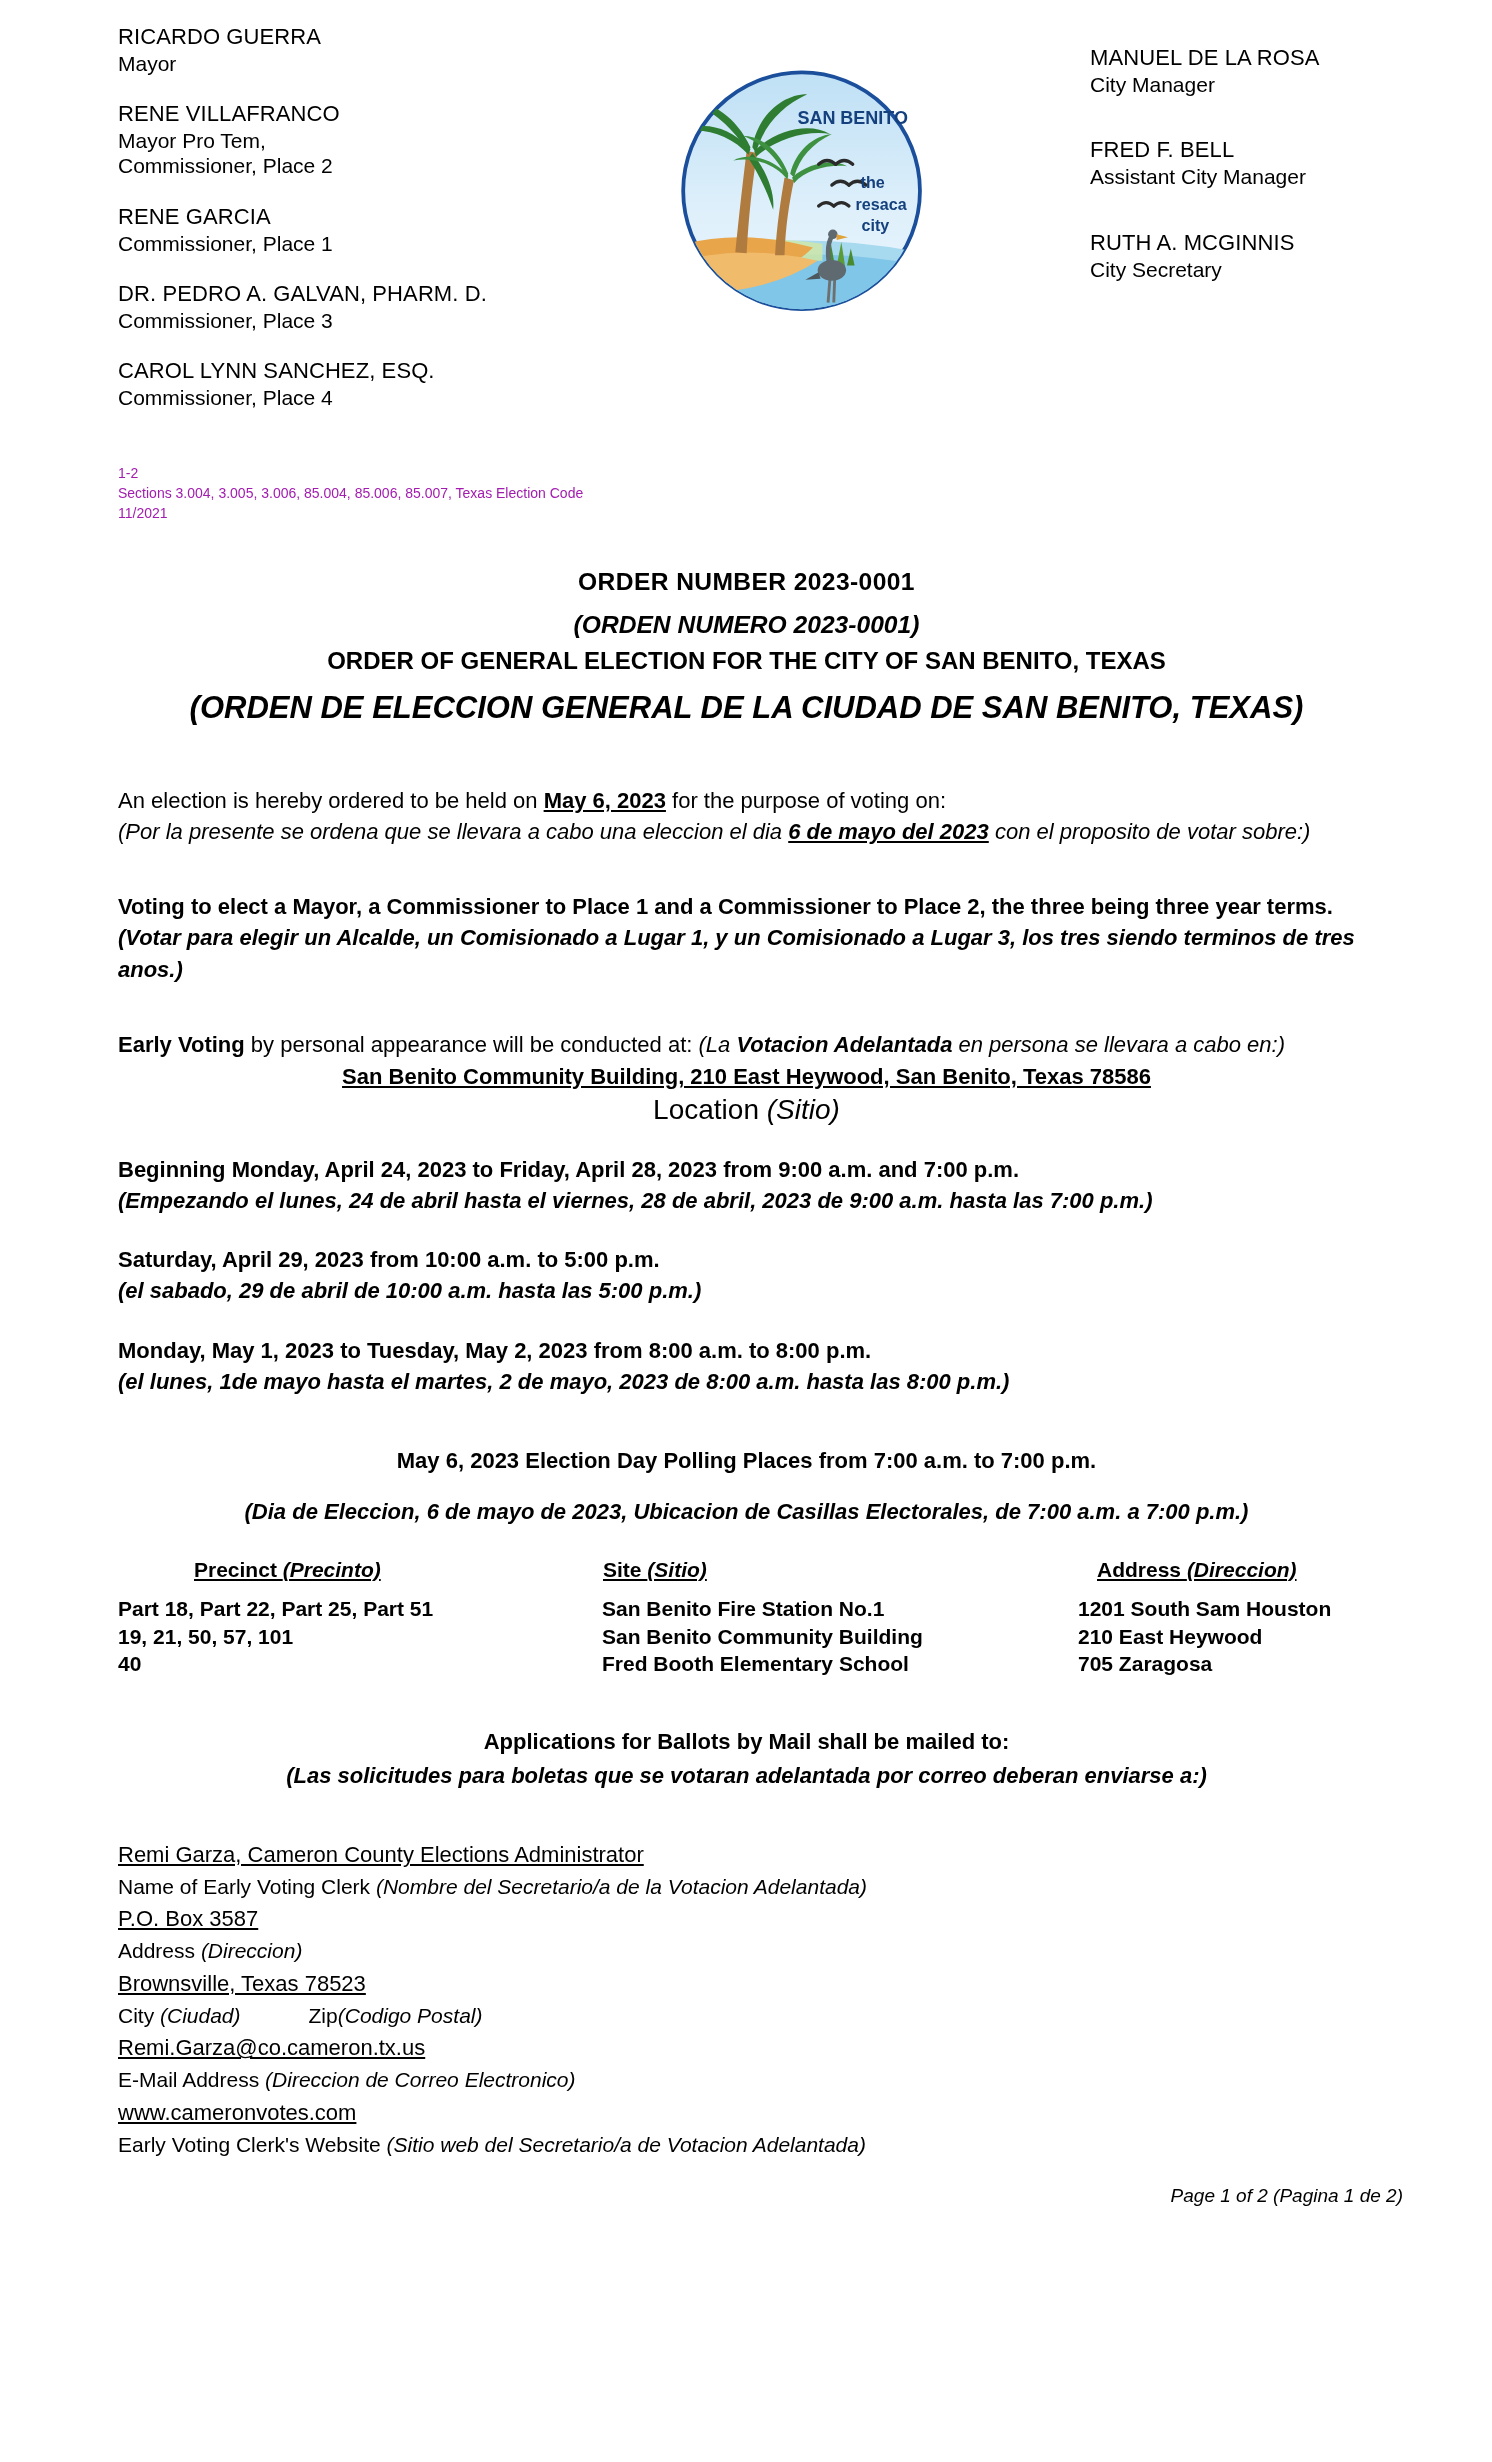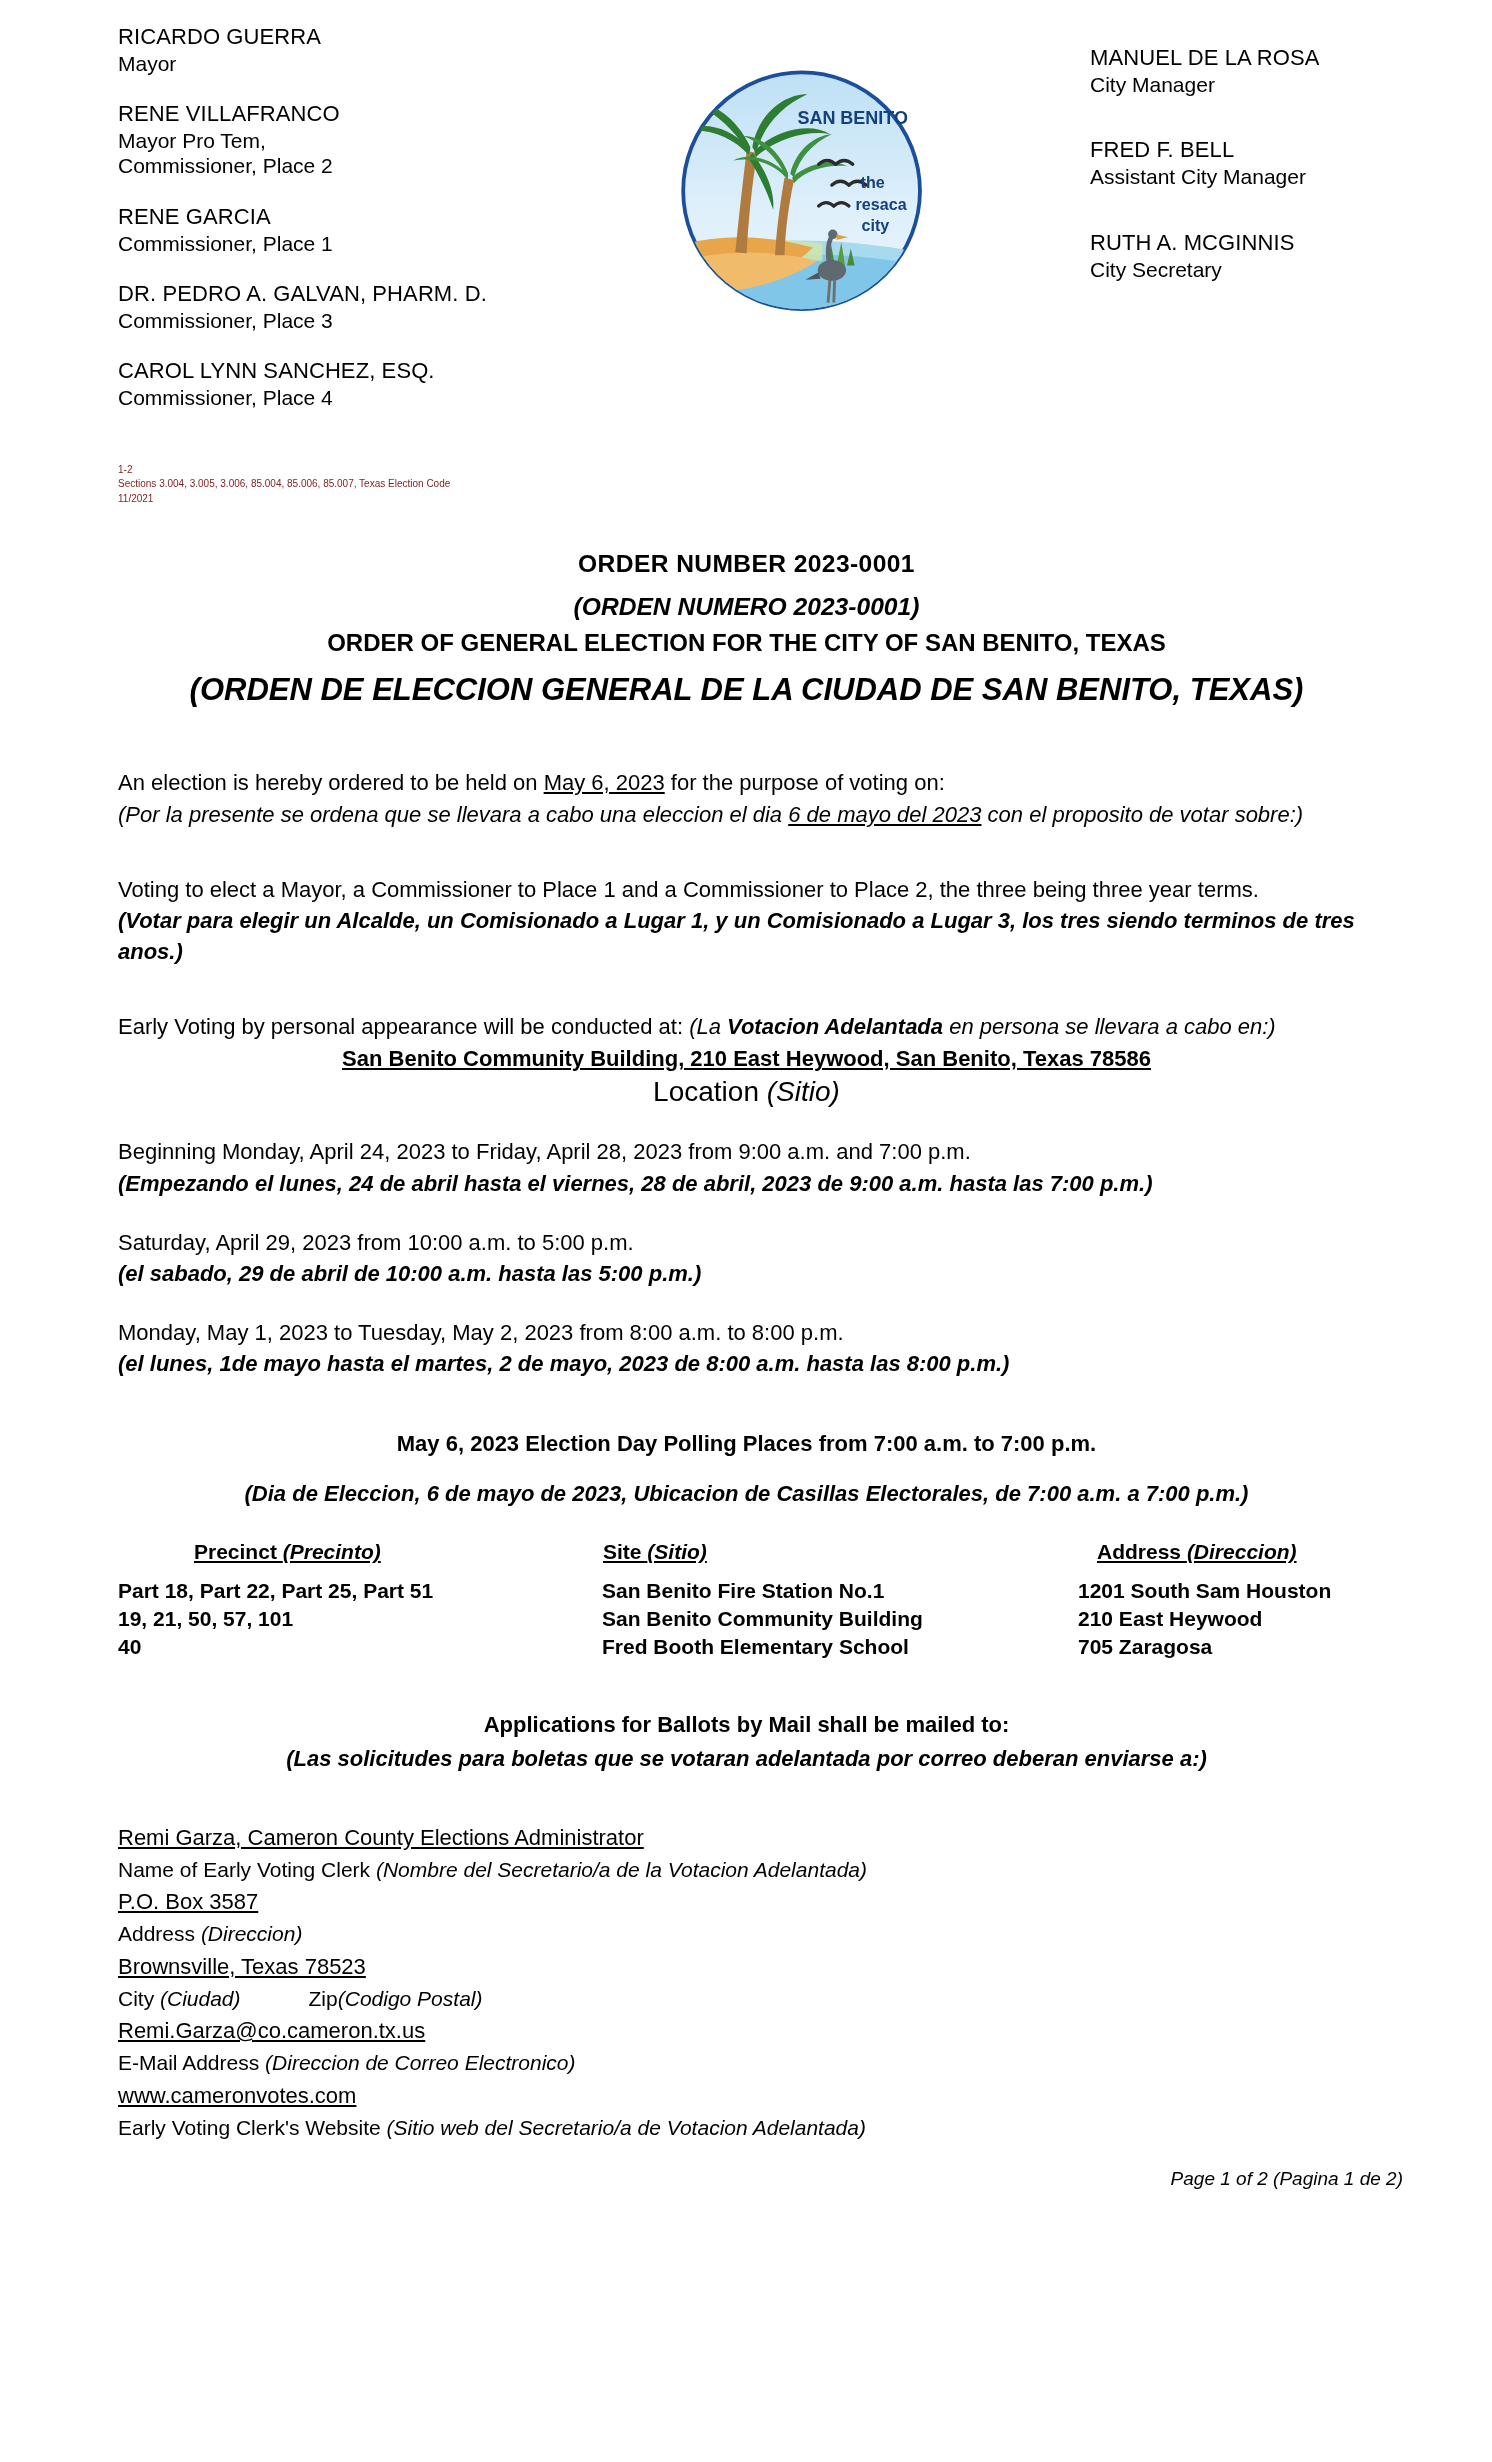--- a/index.html
+++ b/index.html
@@ -66,23 +66,23 @@
   .seal {
     position: relative;
     width: 322px;
     height: 275px;
   }
   .seal svg { display:block; }
 
   
   .formcode {
     padding: 28px 0 0 118px;
-    font-size: 10px;
+    font-size: 14px;
     line-height: 1.45;
-    color: #7f1d1d;
+    color: #a21caf;
   }
 
   
   .titles {
     text-align: center;
     margin-top: 44px;
   }
   .titles .t1 {
     font-size: 24.6px;
     font-weight: bold;
@@ -111,21 +111,21 @@
     padding: 0 118px;
     box-sizing: border-box;
   }
   p.blk {
     margin: 0;
     font-size: 22px;
     line-height: 1.42;
   }
   .gap-lg { height: 44px; }
   .gap-md { height: 28px; }
-  .b { font-weight: normal; }
+  .b { font-weight: bold; }
   .i { font-style: italic; }
   .bi { font-weight: bold; font-style: italic; }
   .u { text-decoration: underline; }
 
   .intro { margin-top: 59px; }
 
   .loc-line {
     text-align: center;
     font-size: 22px;
     font-weight: bold;

